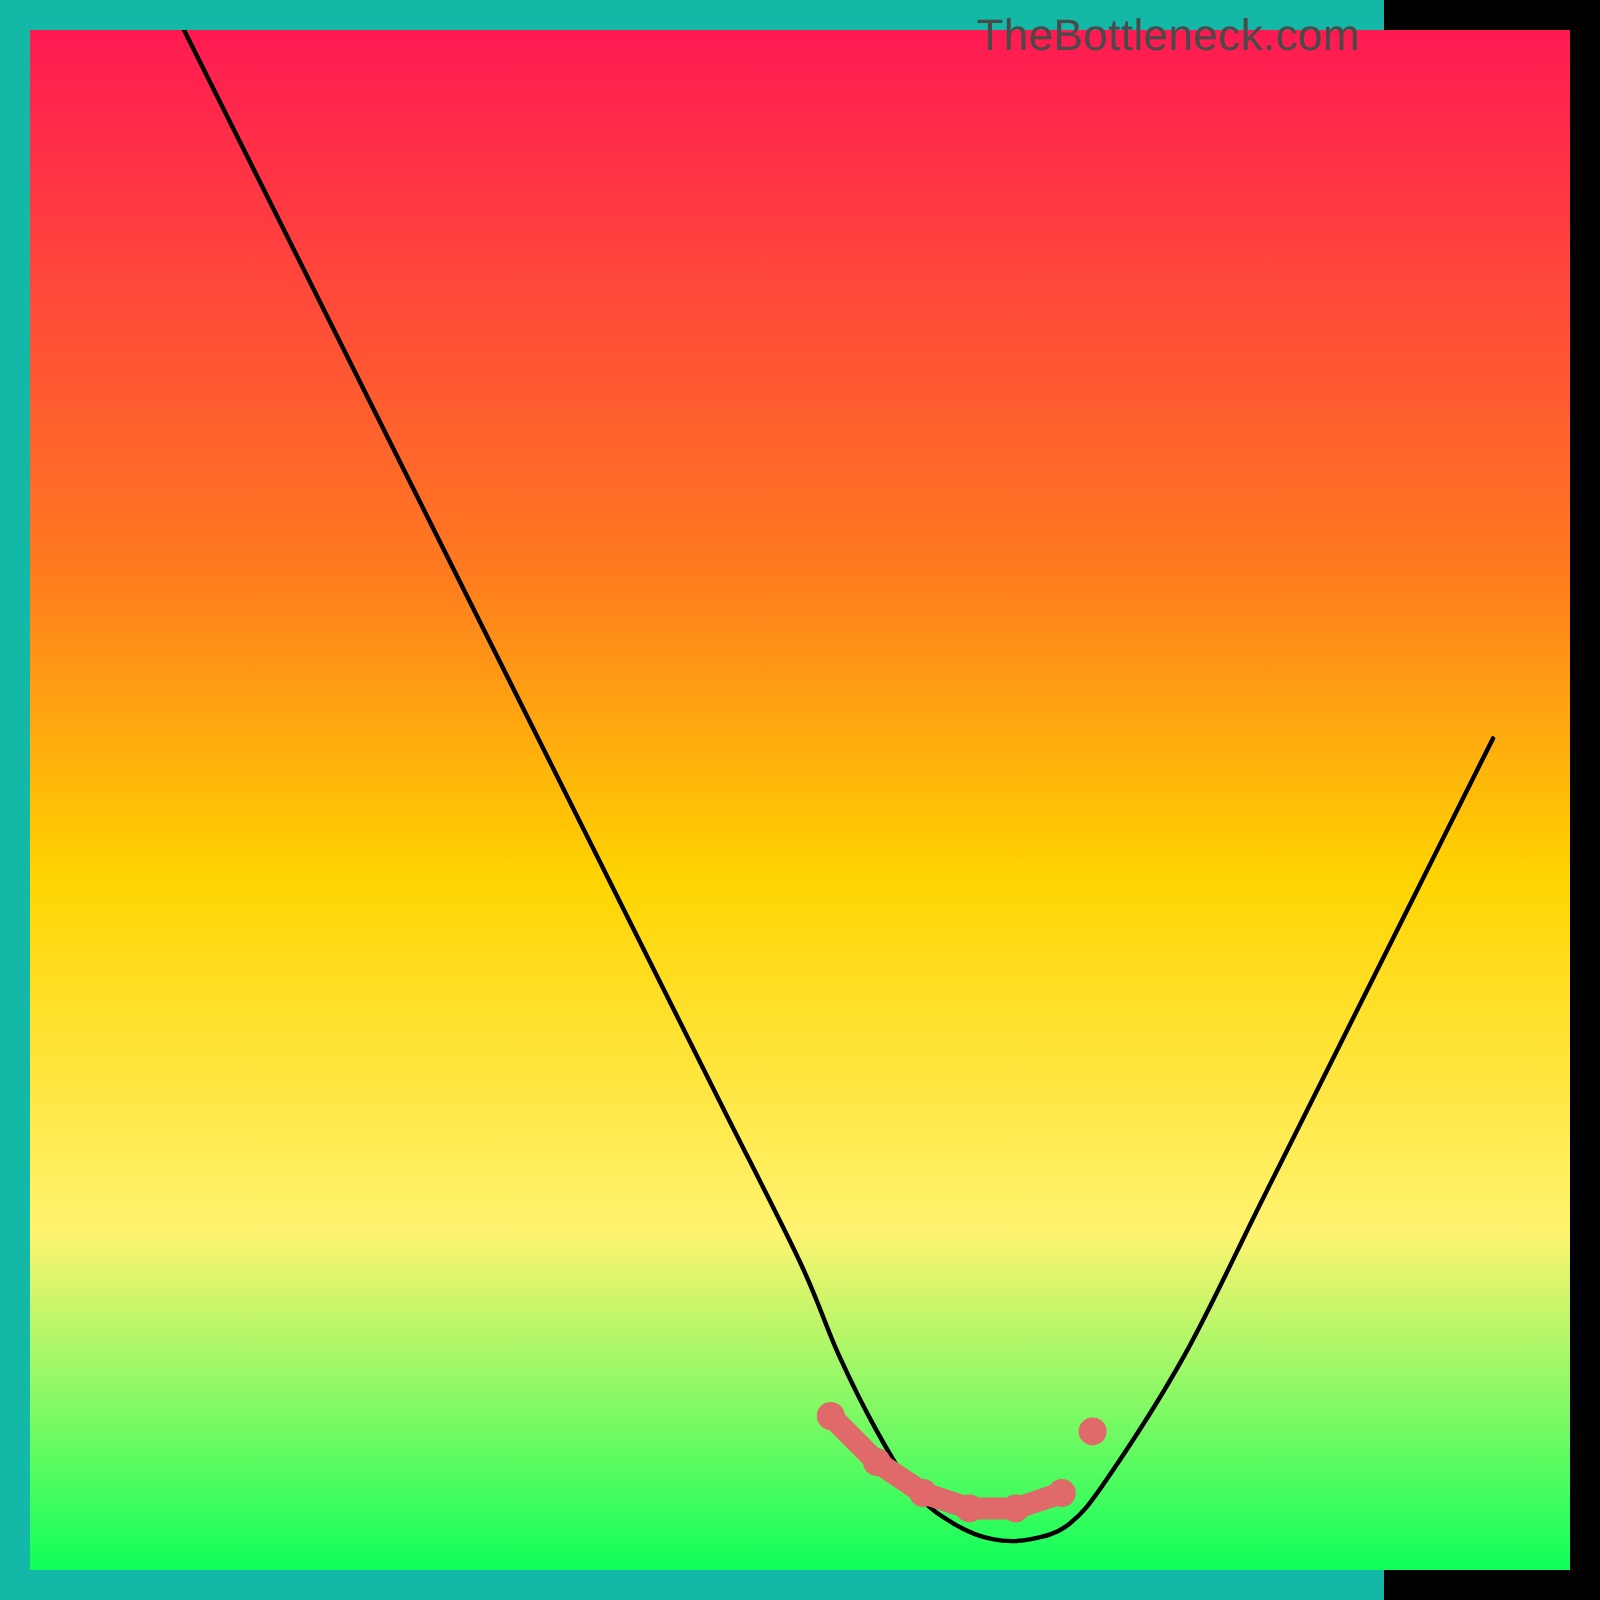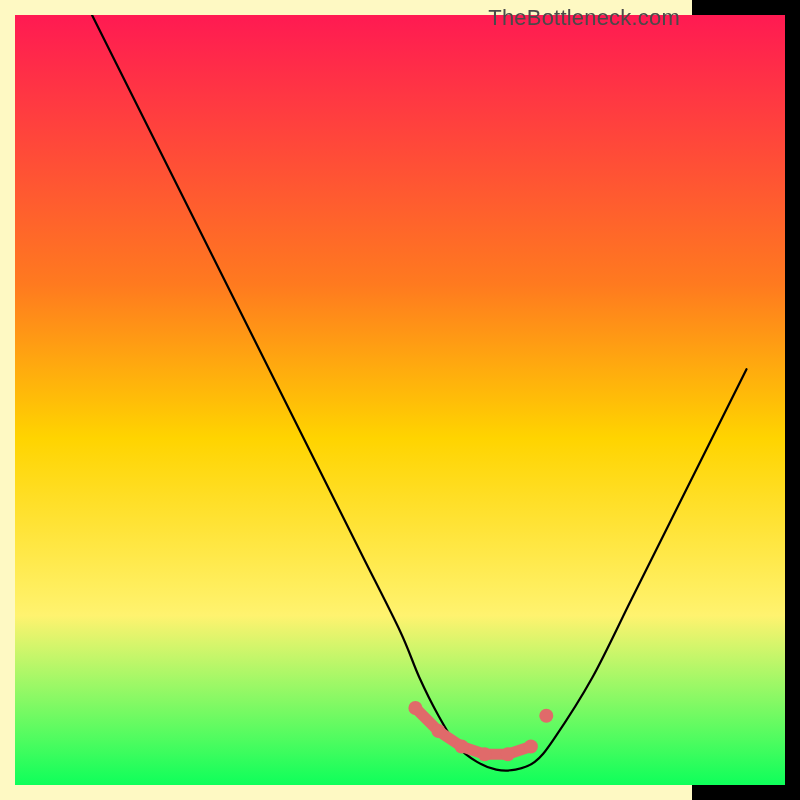--- a/index.html
+++ b/index.html
@@ -7,21 +7,21 @@
     padding: 0;
     width: 800px;
     height: 800px;
     background: #000;
     overflow: hidden;
   }
   .chart-container {
     position: relative;
     width: 692px;
     height: 800px;
-    background: #fef9c3;
+    background: #14b8a6;
   }
   .plot-area {
     position: absolute;
     left: 15px;
     top: 15px;
     width: 770px;
     height: 770px;
   }
   .watermark {
     position: absolute;

